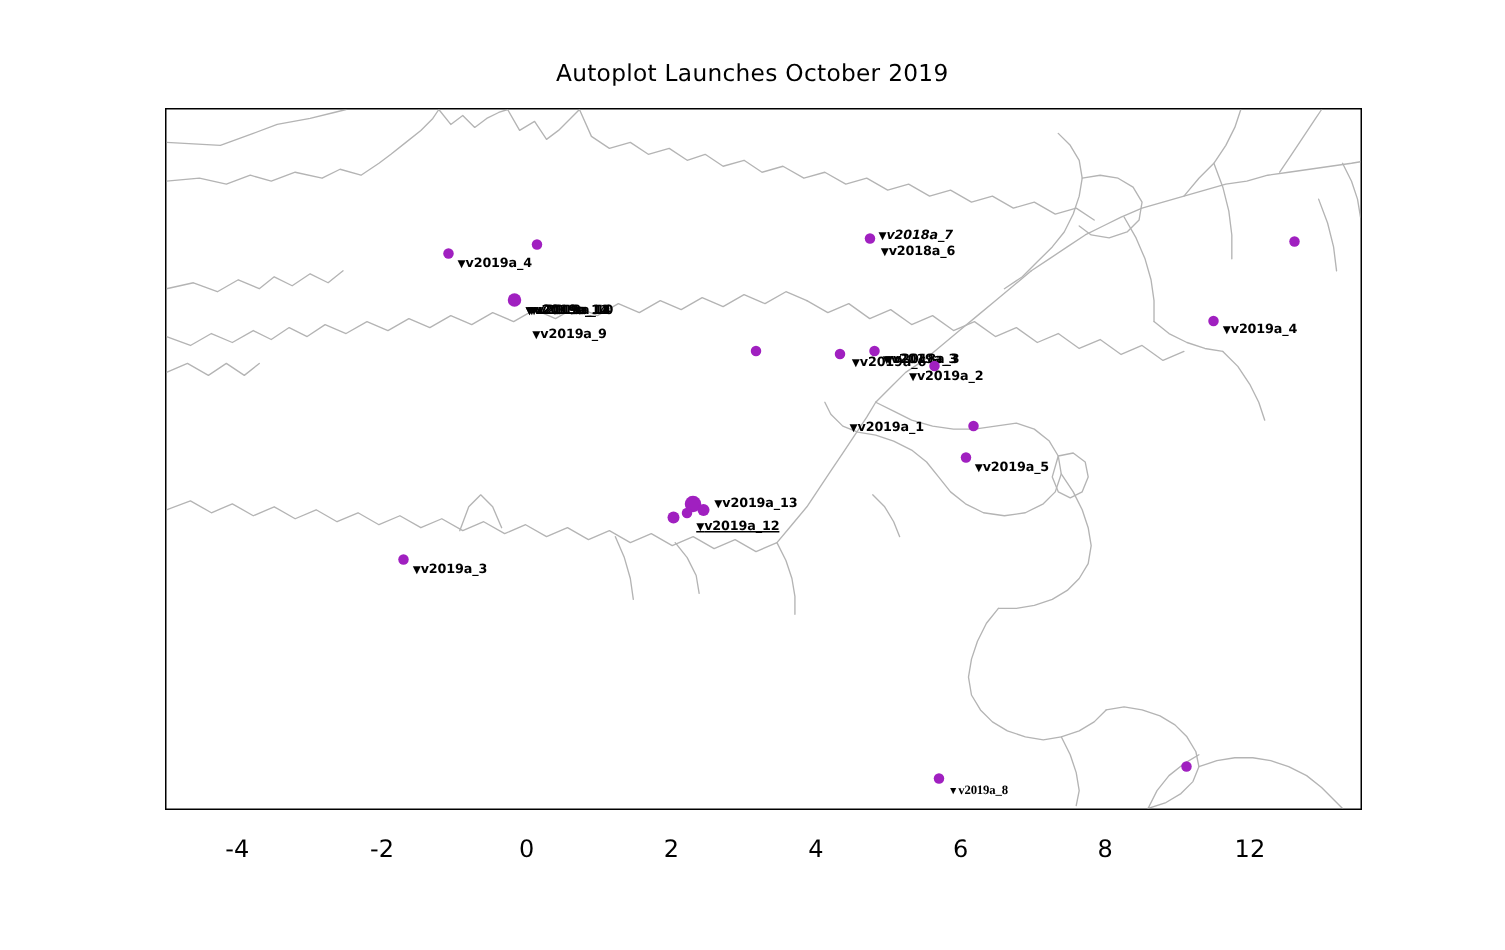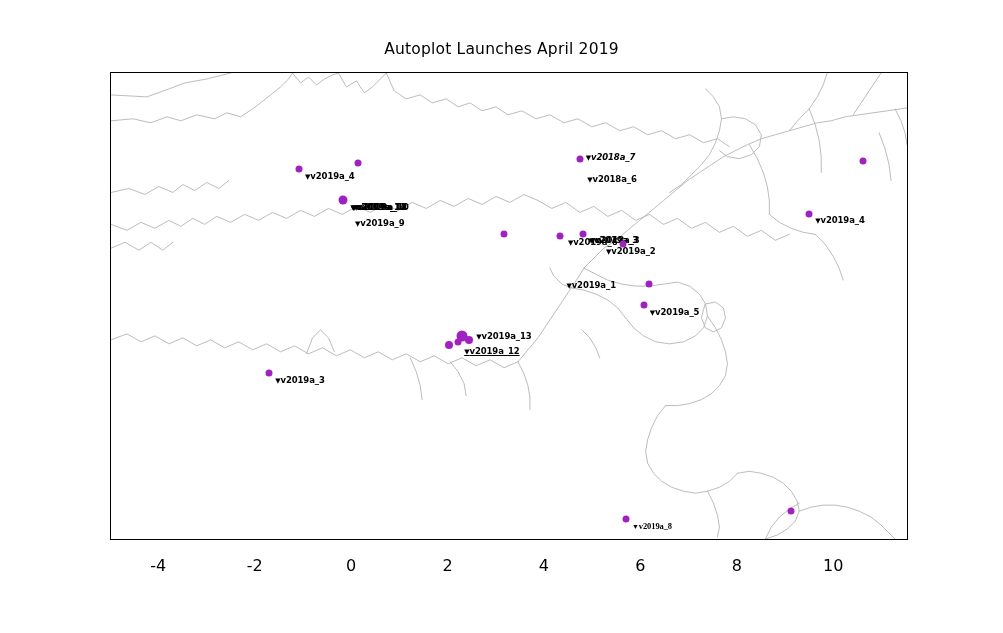--- a/index.html
+++ b/index.html
@@ -67,21 +67,21 @@
     font-family:"DejaVu Sans", sans-serif;
     letter-spacing:-0.1px;
   }
   .pt-label .caret{font-size:7px;}
 </style>
 </head>
 <body>
 
 <div id="figure">
 
-  <div id="chart-title">Autoplot Launches April 2019</div>
+  <div id="chart-title">Autoplot Launches October 2019</div>
 
   <div id="plot-area">
 
     <svg id="map-svg" viewBox="0 0 798 468" preserveAspectRatio="none">
       <g fill="none" stroke="#b4b4b4" stroke-width="0.9" stroke-linejoin="round" stroke-linecap="round">
 
         <path d="M0,22 L36,24 L58,16 L74,10 L96,6 L112,2 L120,0"></path>
         <path d="M0,48 L22,46 L40,50 L56,44 L70,48 L86,42 L104,46 L116,40
                  L130,44 L142,36 L150,30 L160,22 L170,14 L178,6 L182,0"></path>
         <path d="M182,0 L190,10 L198,4 L206,12 L214,6 L222,2 L228,0"></path>
@@ -195,21 +195,21 @@
         <div class="pt" style="left: 188.048px; top: 96.1297px; background: rgb(160, 32, 192);"></div>
         <div class="pt-label" style="left: 194.048px; top: 103.13px;"><span class="caret">▼</span>v2019a_4</div>
         <div class="pt" style="left: 246.874px; top: 90.0584px; background: rgb(160, 32, 192);"></div>
         <div class="pt" style="left: 232.408px; top: 127.498px; width: 9px; height: 9px; background: rgb(160, 32, 192);"></div>
         <div class="pt-label" style="left: 239.408px; top: 134.498px;"><span class="caret">▼</span>v2019a_11</div>
         <div class="pt-label" style="left: 240.908px; top: 134.498px;"><span class="caret">▼</span>v2019a_14</div>
         <div class="pt-label" style="left: 242.408px; top: 134.498px;"><span class="caret">▼</span>v2019a_10</div>
         <div class="pt-label" style="left: 243.908px; top: 150px;"><span class="caret">▼</span>v2019a_9</div>
         <div class="pt" style="left: 468.674px; top: 86.0108px; background: rgb(160, 32, 192);"></div>
         <div class="pt-label" style="left: 474.674px; top: 84px; font-style: italic;"><span class="caret">▼</span>v2018a_7</div>
-        <div class="pt-label" style="left: 476.174px; top: 106px;"><span class="caret">▼</span>v2018a_6</div>
+        <div class="pt-label" style="left: 476.174px; top: 95px;"><span class="caret">▼</span>v2018a_6</div>
         <div class="pt" style="left: 752.193px; top: 87.5286px; background: rgb(160, 32, 192);"></div>
         <div class="pt" style="left: 698.19px; top: 140.653px; background: rgb(160, 32, 192);"></div>
         <div class="pt-label" style="left: 704.19px; top: 146.653px;"><span class="caret">▼</span>v2019a_4</div>
         <div class="pt" style="left: 392.973px; top: 160.891px; background: rgb(160, 32, 192);"></div>
         <div class="pt" style="left: 449.387px; top: 162.915px; background: rgb(160, 32, 192);"></div>
         <div class="pt-label" style="left: 455.387px; top: 168.915px; margin-top: 43px;"><span class="caret">▼</span>v2019a_1</div>
         <div class="pt-label" style="left: 456.887px; top: 168.915px;"><span class="caret">▼</span>v2019a_6</div>
         <div class="pt" style="left: 471.567px; top: 160.891px; background: rgb(160, 32, 192);"></div>
         <div class="pt-label" style="left: 477.567px; top: 166.891px;"><span class="caret">▼</span>v2019a_3</div>
         <div class="pt-label" style="left: 479.067px; top: 166.891px;"><span class="caret">▼</span>v2018a_3</div>
@@ -236,16 +236,16 @@
 
   <div id="labels-y"></div>
   <div id="labels-x">
       <div class="ticklabel-x" style="left: 158.218px; top: 556px;">-4</div>
       <div class="ticklabel-x" style="left: 254.653px; top: 556px;">-2</div>
       <div class="ticklabel-x" style="left: 351.088px; top: 556px;">0</div>
       <div class="ticklabel-x" style="left: 447.523px; top: 556px;">2</div>
       <div class="ticklabel-x" style="left: 543.958px; top: 556px;">4</div>
       <div class="ticklabel-x" style="left: 640.393px; top: 556px;">6</div>
       <div class="ticklabel-x" style="left: 736.828px; top: 556px;">8</div>
-      <div class="ticklabel-x" style="left: 833.263px; top: 556px;">10</div>
+      <div class="ticklabel-x" style="left: 833.263px; top: 556px;">12</div>
     </div>
 
 </div>
 
 </body></html>

